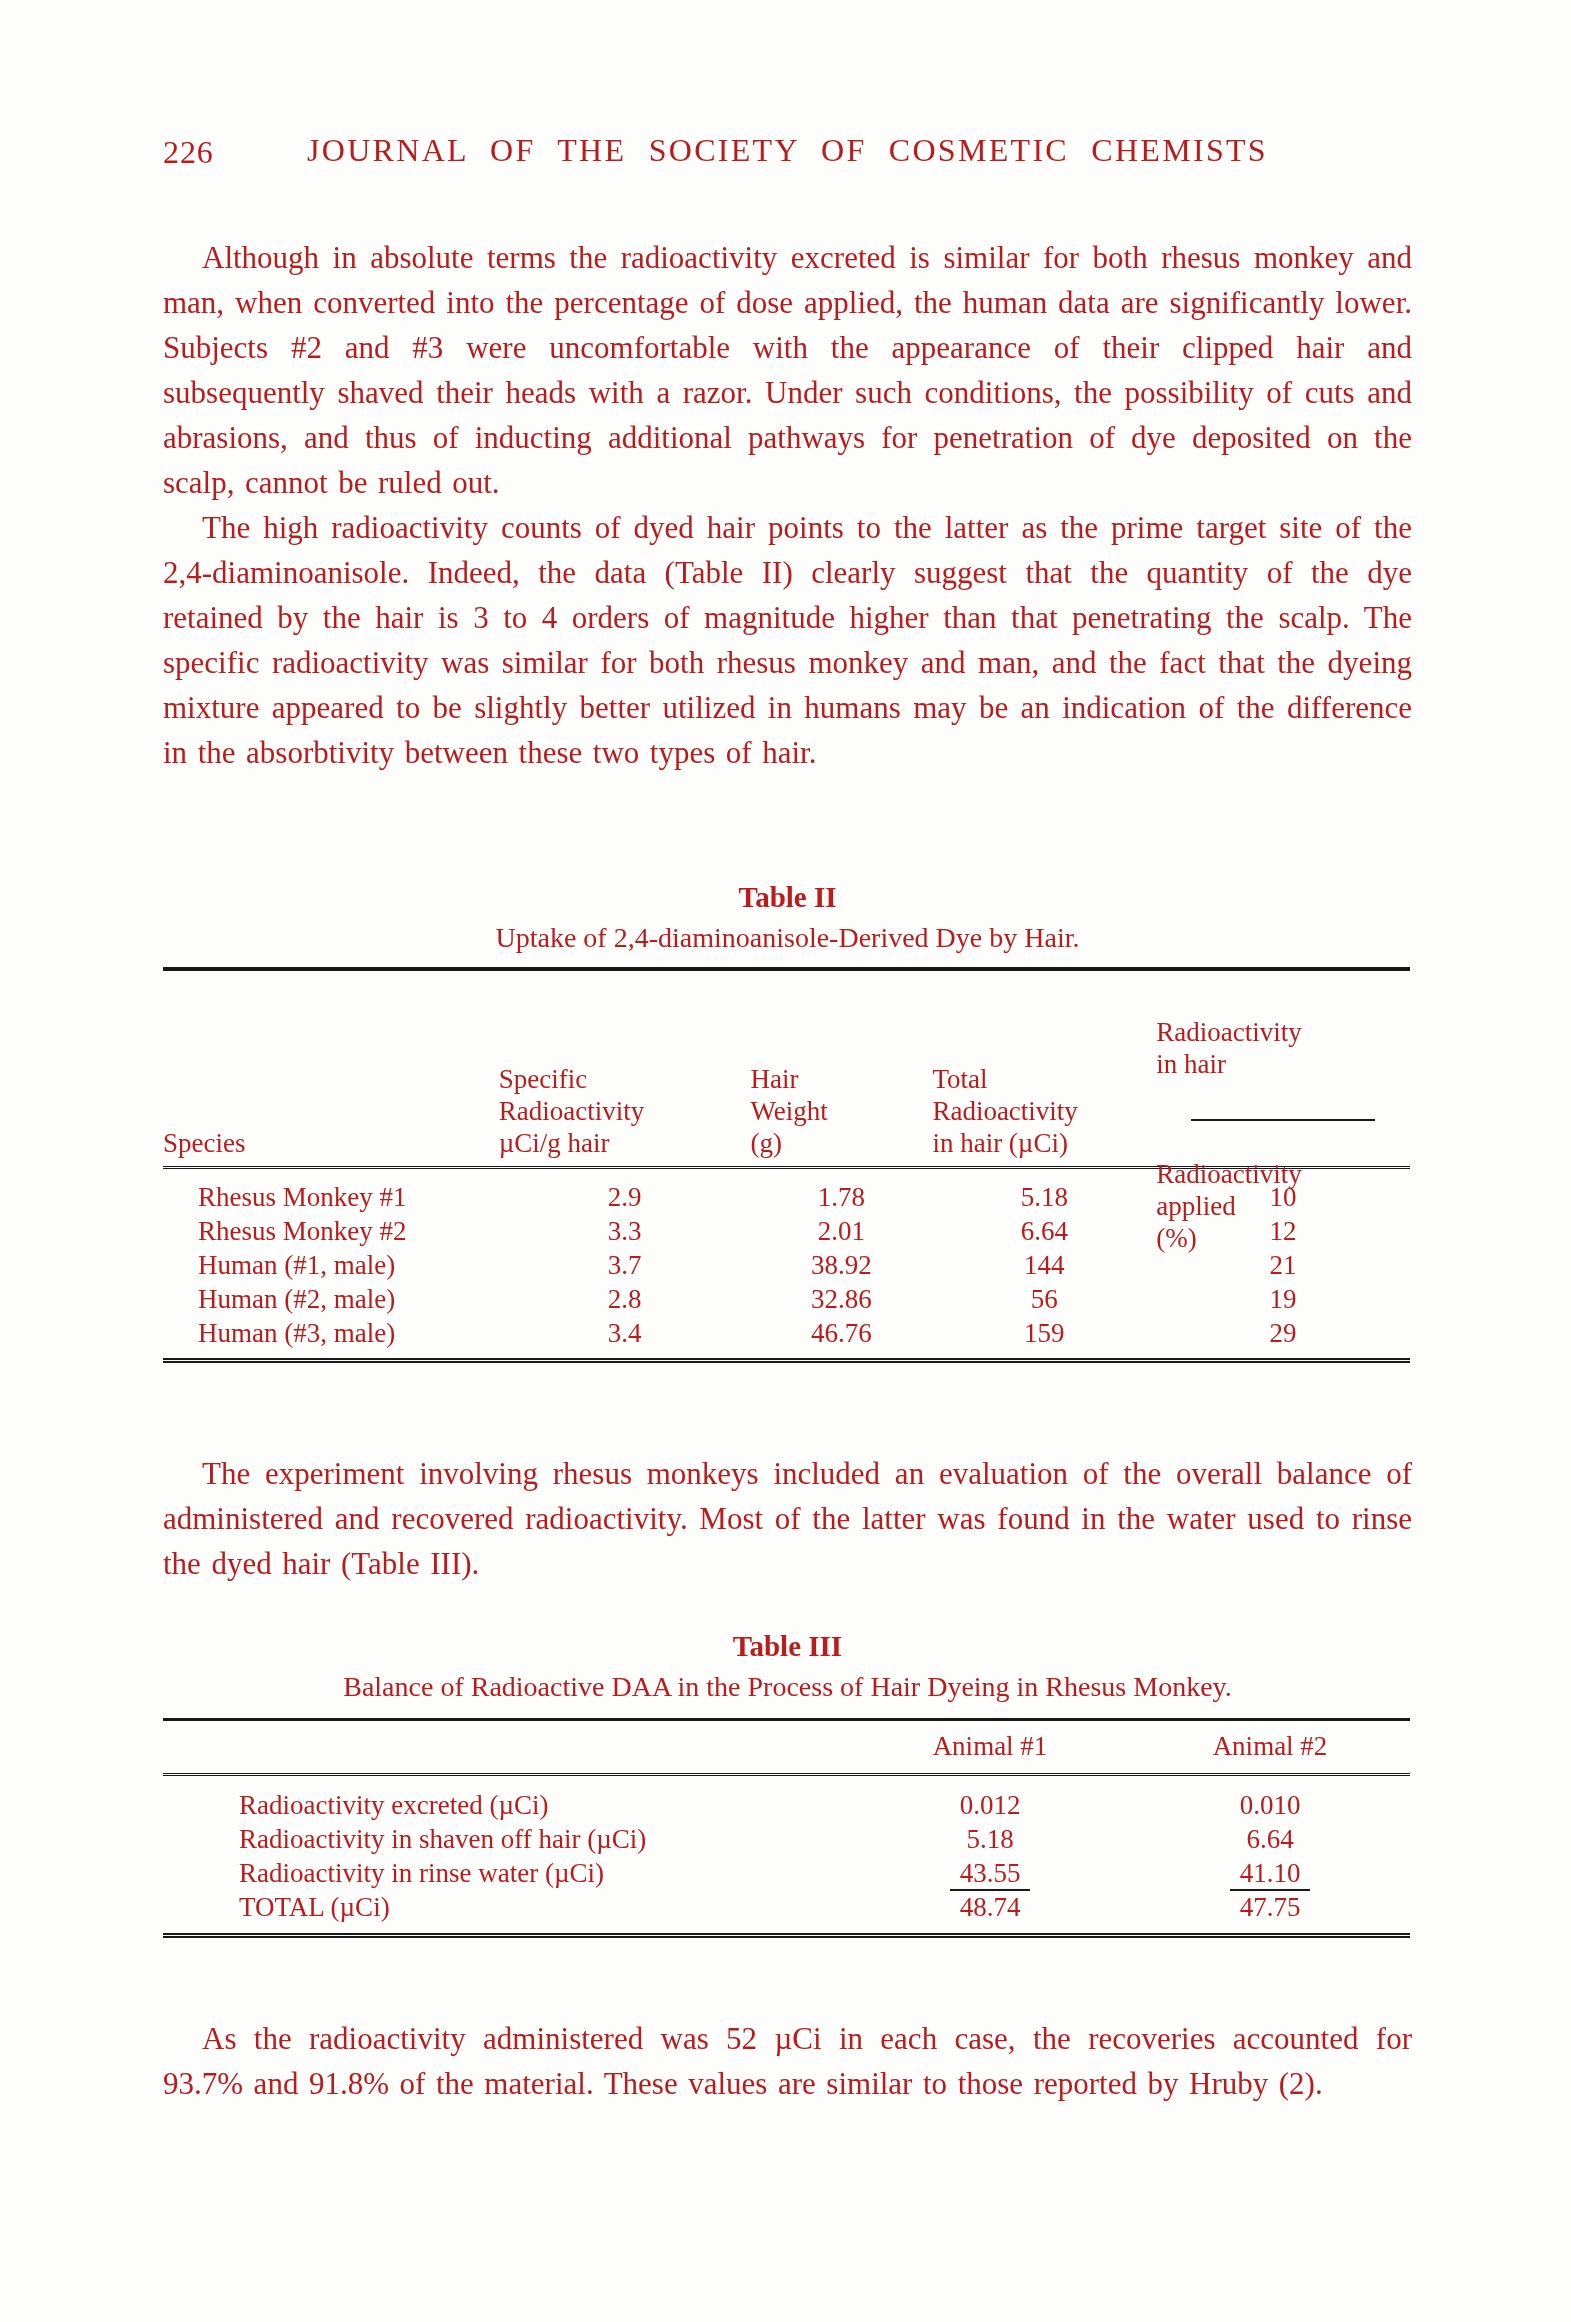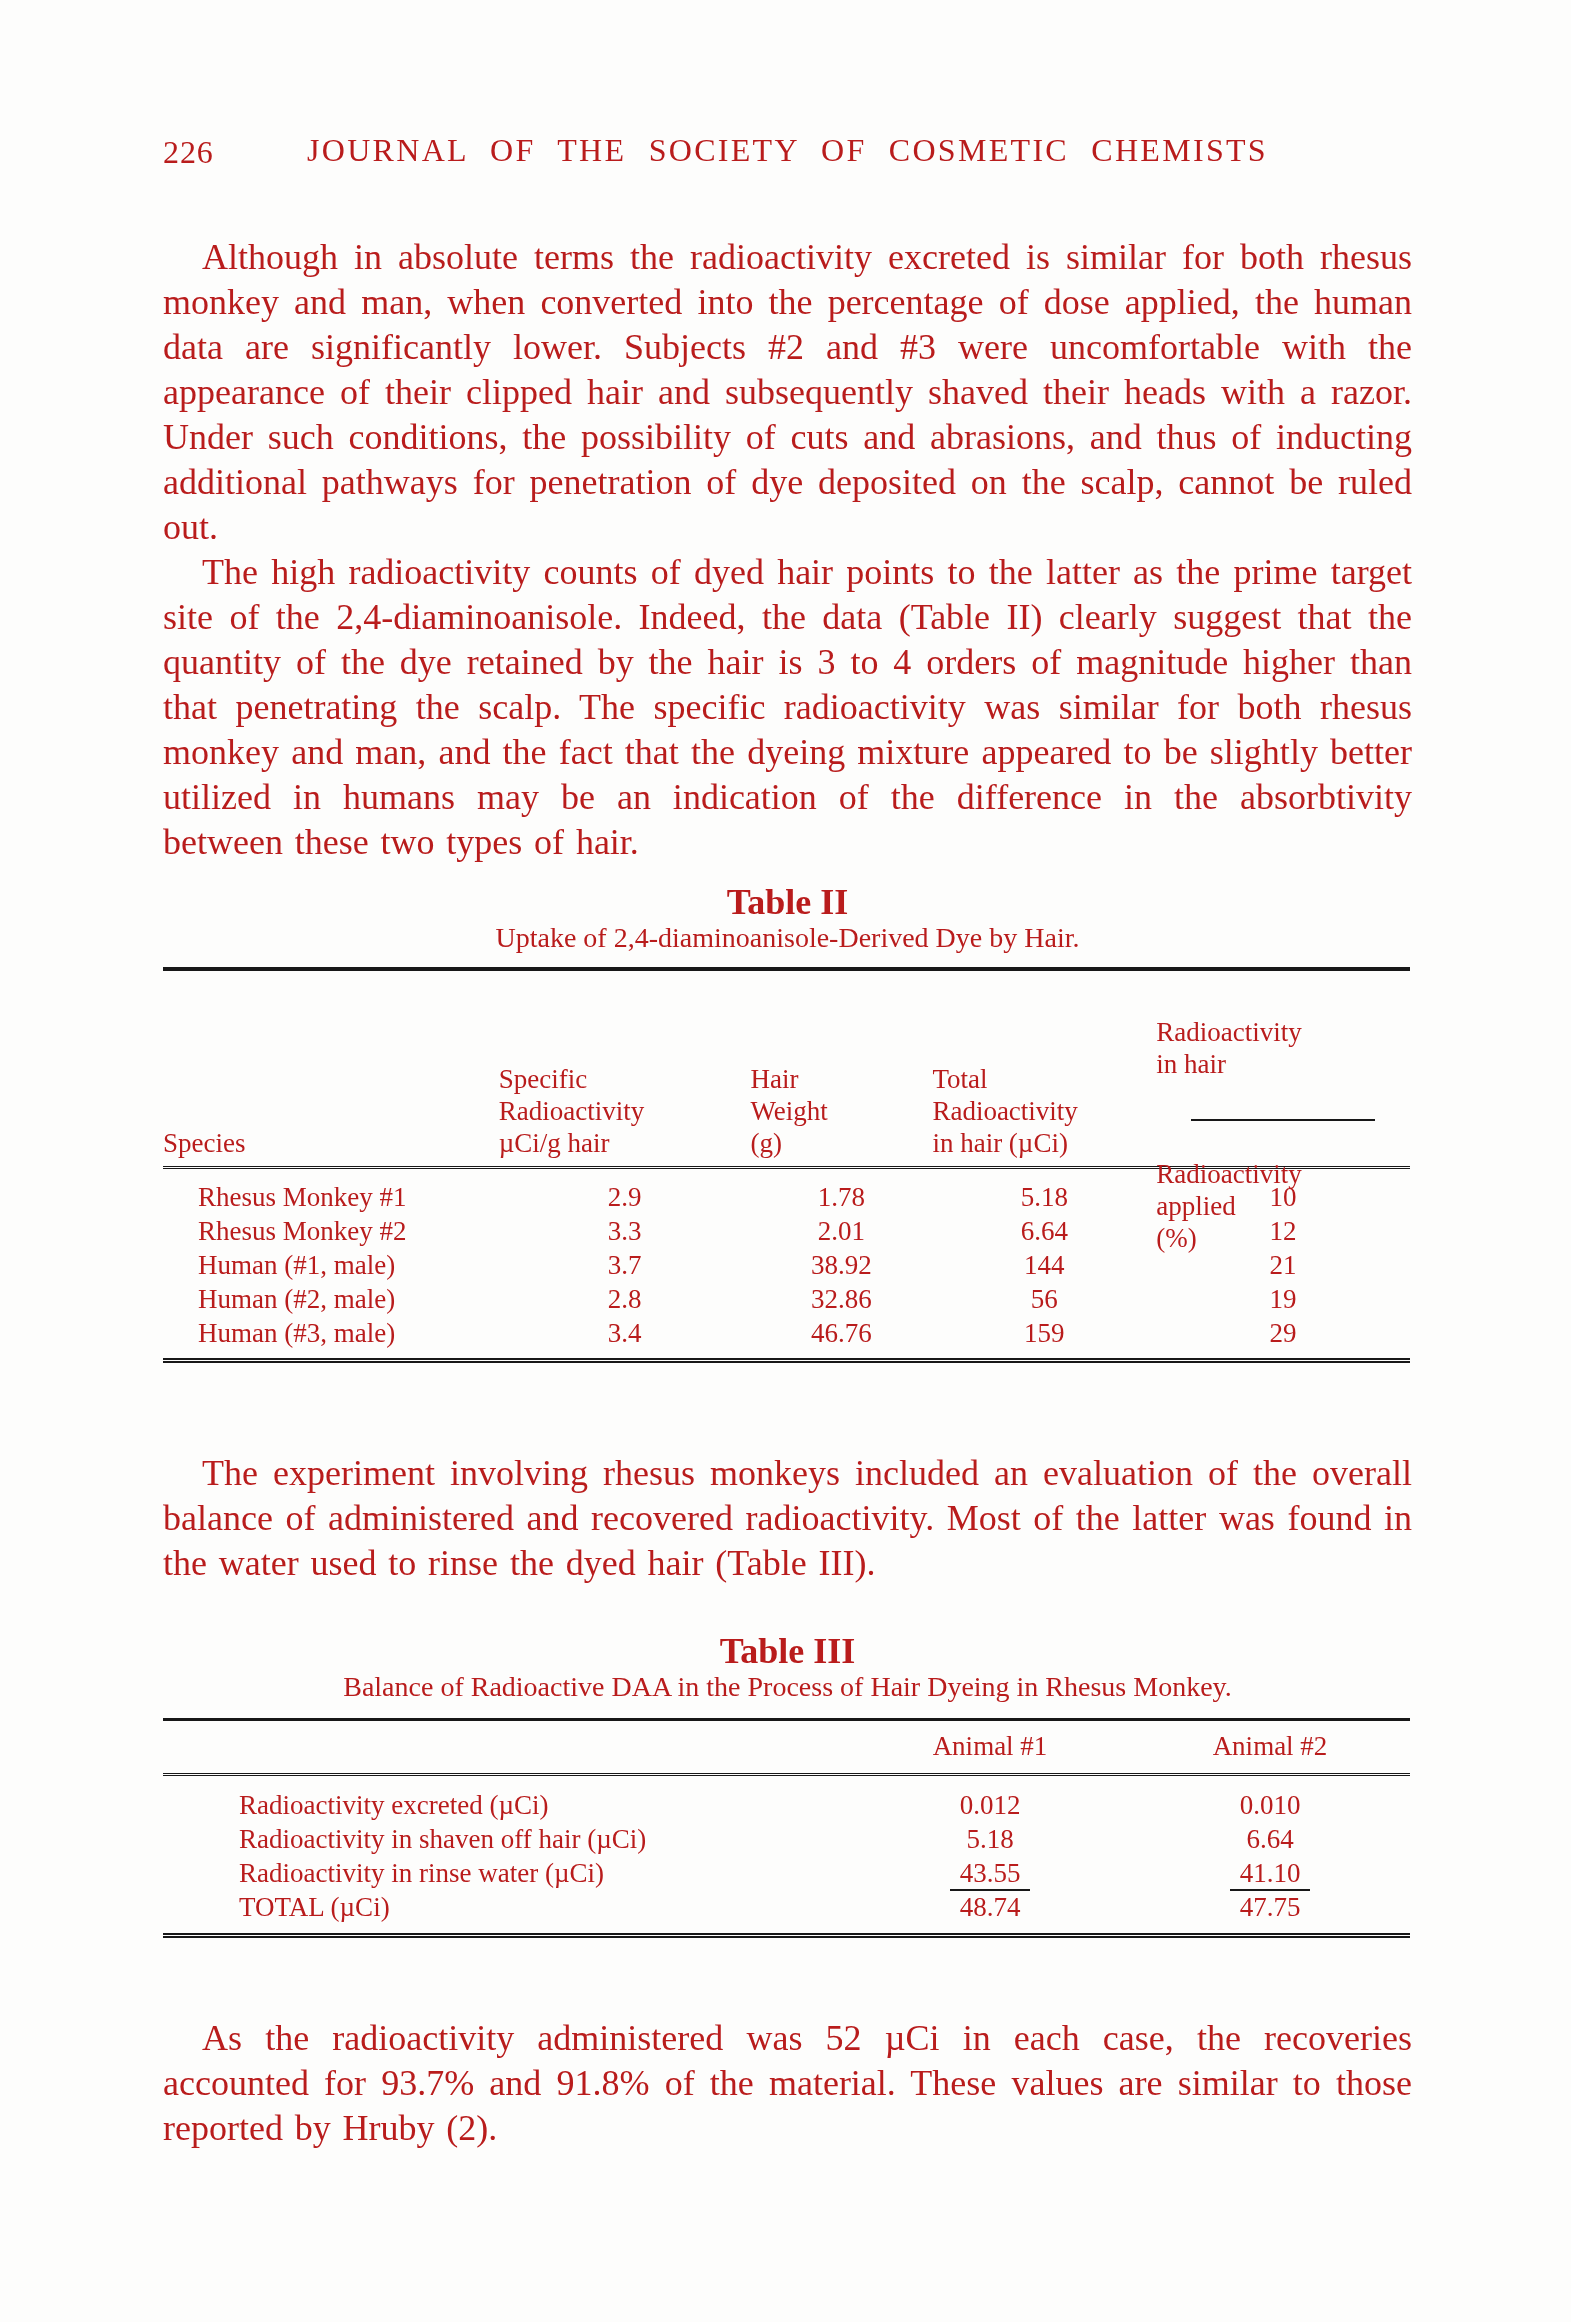--- a/index.html
+++ b/index.html
@@ -18,32 +18,32 @@
     font-size:32px; letter-spacing:0.9px;
   }
   .journal-title {
     display:block; text-align:center;
     font-size:32px; letter-spacing:2.3px; word-spacing:12px;
   }
 
   
   .bodycopy {
     left:163px; width:1249px;
-    font-size:36px; line-height:45px;
+    font-size:31px; line-height:45px;
     text-align:justify; word-spacing:2.8px;
   }
   .para { margin:0; text-indent:39px; }
   .copy-1 { top:235px; }
   .copy-3 { top:1451px; }
   .copy-4 { top:2016px; }
 
   
   .tbl-title {
     left:163px; width:1249px; text-align:center;
-    font-weight:bold; font-size:36px;
+    font-weight:bold; font-size:29px;
   }
   .tbl-caption {
     left:163px; width:1249px; text-align:center;
     font-size:28px;
   }
   .t2-title { top:881px; }    .t2-caption { top:922px; }
   .t3-title { top:1630px; }   .t3-caption { top:1671px; }
 
   
   .table2 {

